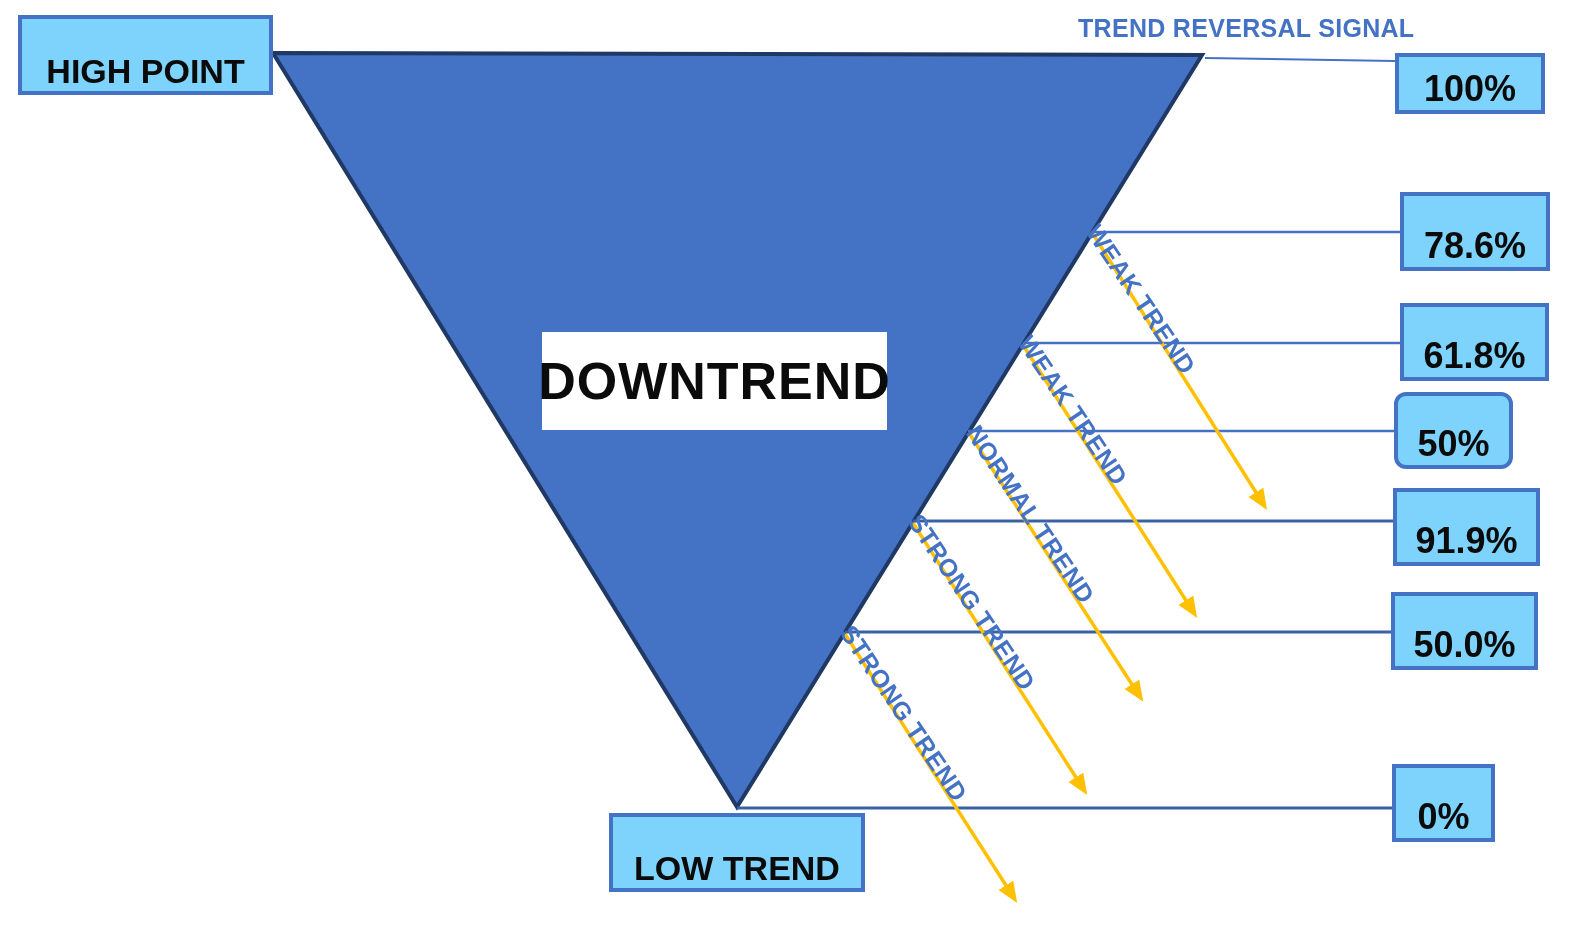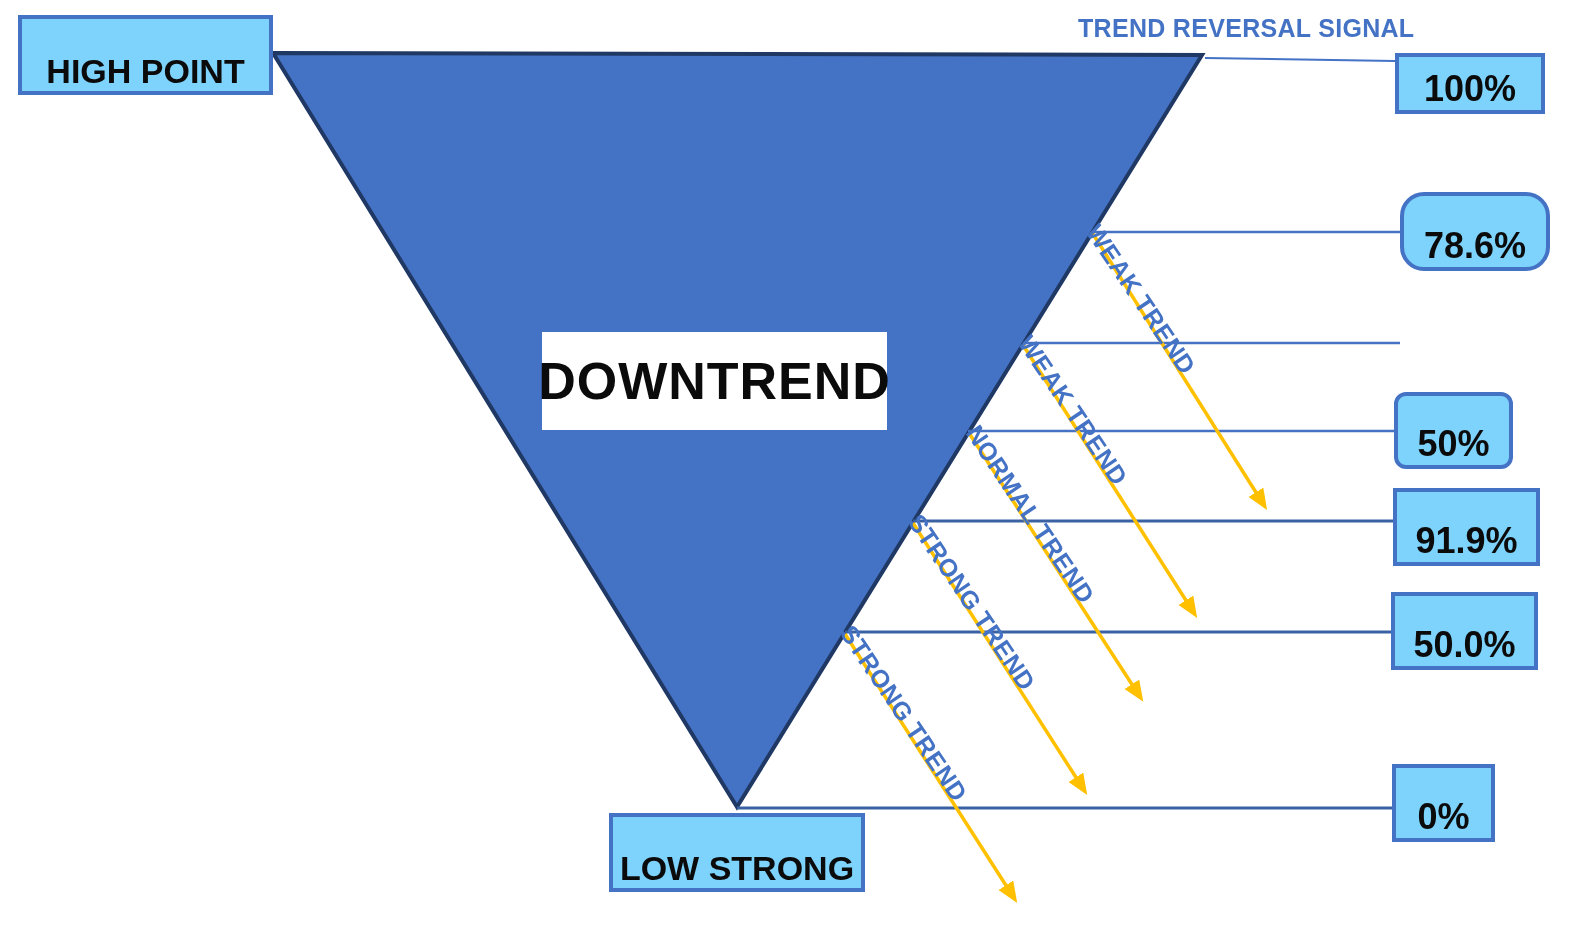--- a/index.html
+++ b/index.html
@@ -84,34 +84,37 @@
     <line x1="969" y1="433" x2="1133" y2="686" stroke="#FFC000" stroke-width="3.5" marker-end="url(#arrowhead)"></line>
     <line x1="913" y1="523" x2="1077" y2="779" stroke="#FFC000" stroke-width="3.5" marker-end="url(#arrowhead)"></line>
     <line x1="845" y1="634" x2="1007" y2="887" stroke="#FFC000" stroke-width="3.5" marker-end="url(#arrowhead)"></line>
   </svg>
 
   <div class="labelbox pointbox" style="left:18px;top:15px;width:255px;height:80px;">
     <span>HIGH POINT</span>
   </div>
 
   <div class="labelbox pointbox" style="left:609px;top:813px;width:256px;height:79px;">
-    <span>LOW STRONG</span>
+    <span>LOW TREND</span>
   </div>
 
   <div class="titlebox" style="left:542px;top:332px;width:345px;height:98px;">
     <span>DOWNTREND</span>
   </div>
 
   <div class="signal" style="left:1078px;top:14px;">TREND REVERSAL SIGNAL</div>
 
   <div class="labelbox pctbox" style="left:1395px;top:33px;width:150px;height:61px;margin-top:20px;">
     <span>100%</span>
   </div>
-  <div class="labelbox pctbox" style="left:1400px;top:192px;width:150px;height:79px;border-radius:24px;">
+  <div class="labelbox pctbox" style="left:1400px;top:192px;width:150px;height:79px;">
     <span>78.6%</span>
+  </div>
+  <div class="labelbox pctbox" style="left:1400px;top:303px;width:149px;height:78px;">
+    <span>61.8%</span>
   </div>
   <div class="labelbox pctbox" style="left:1394px;top:392px;width:119px;height:77px;border-radius:12px;">
     <span>50%</span>
   </div>
   <div class="labelbox pctbox" style="left:1393px;top:488px;width:147px;height:78px;">
     <span>91.9%</span>
   </div>
   <div class="labelbox pctbox" style="left:1391px;top:592px;width:147px;height:78px;">
     <span>50.0%</span>
   </div>

